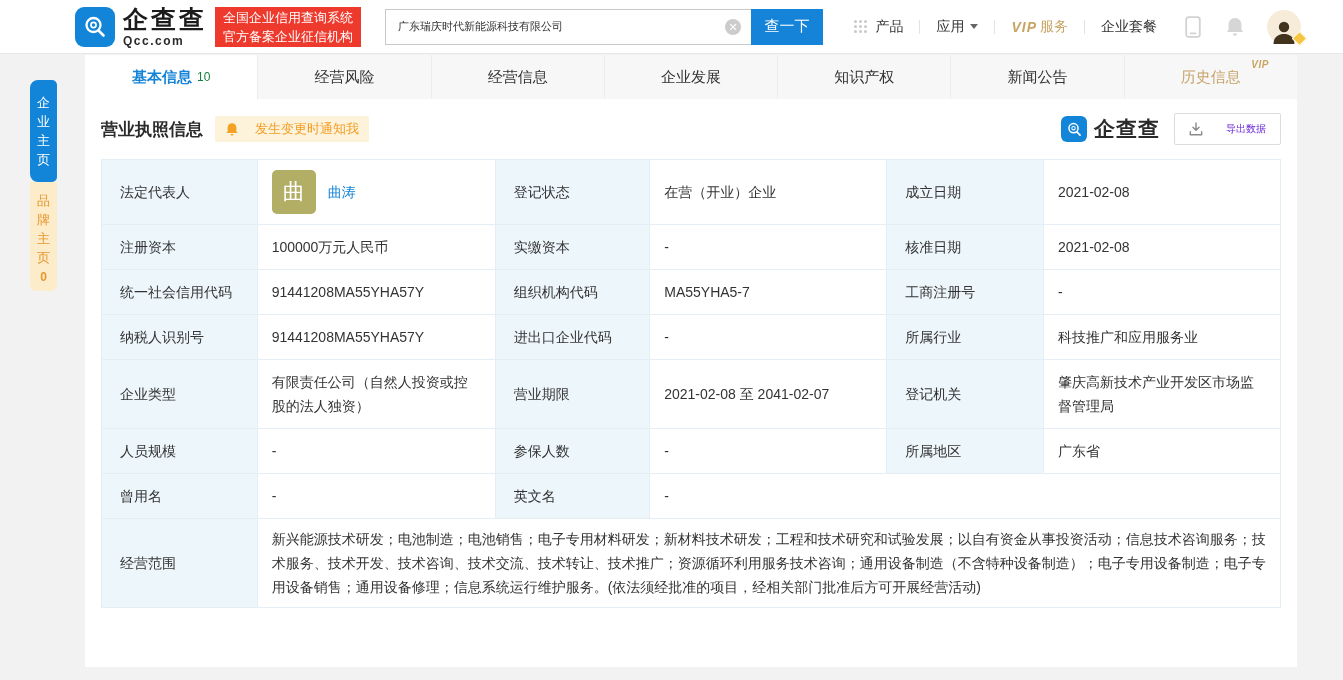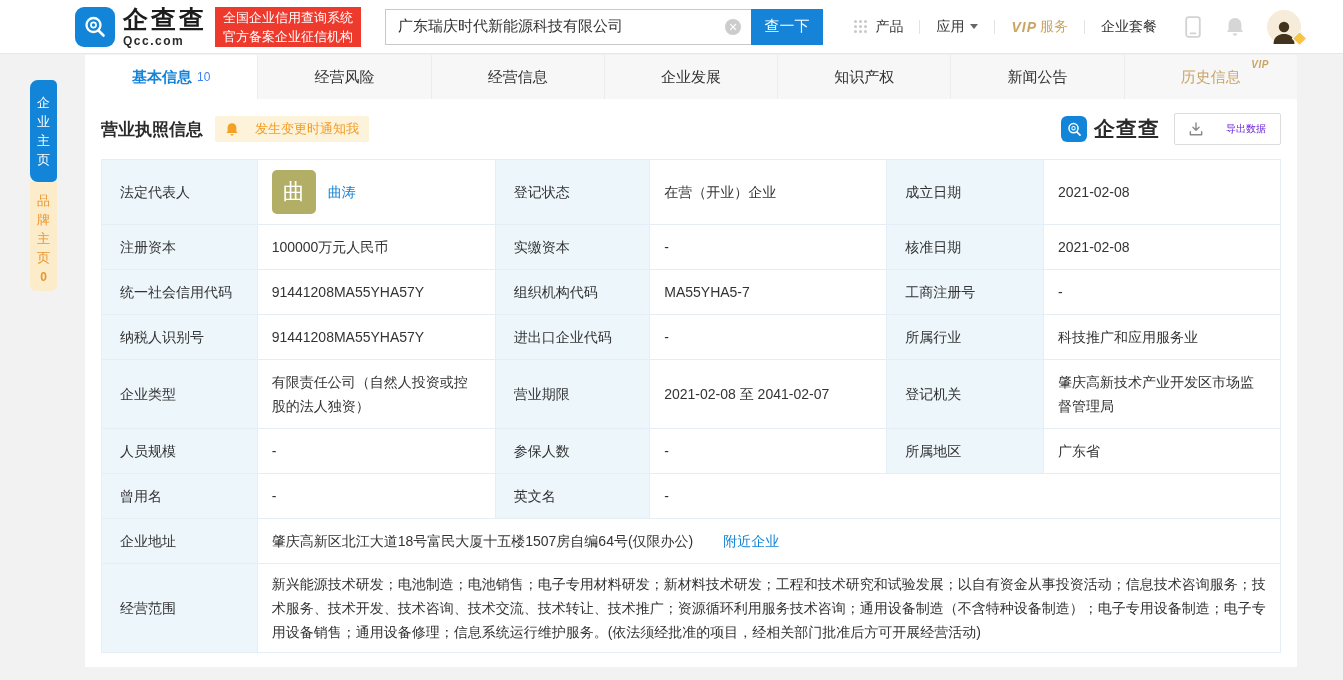--- a/index.html
+++ b/index.html
@@ -11,21 +11,21 @@
   .header { height:54px; background:#fff; border-bottom:1px solid #e7e7e7; display:flex; align-items:center; }
   .logo-wrap { display:flex; align-items:center; margin-left:75px; }
   .logo-icon { width:40px; height:40px; border-radius:9px; background:#1285d8; display:flex; align-items:center; justify-content:center; flex:none; }
   .brand-text { margin-left:8px; line-height:1; }
   .brand-name { font-size:25px; font-weight:bold; color:#1c1c1c; letter-spacing:3px; }
   .brand-domain { font-size:12px; font-weight:bold; color:#2b2b2b; letter-spacing:1.5px; margin-top:3px; }
   .red-badge { background:#ee392d; color:#fff; font-size:13px; line-height:19px; padding:1px 8px; margin-left:8px; white-space:nowrap; }
 
   .search { display:flex; margin-left:24px; align-items:center; }
   .search-box { position:relative; }
-  .search-input { width:366px; height:36px; border:1px solid #c9c9c9; border-right:none; padding:0 34px 0 12px; font-size:15px; color:#333; outline:none; font-family:inherit; }
+  .search-input { width:366px; height:36px; border:1px solid #c9c9c9; border-right:none; padding:0 34px 0 12px; font-size:11px; color:#333; outline:none; font-family:inherit; }
   .clear-icon { position:absolute; right:10px; top:10px; width:16px; height:16px; border-radius:50%; background:#ccc; color:#fff; font-size:11px; line-height:16px; text-align:center; cursor:pointer; }
   .search-btn { width:72px; height:36px; background:#1584d8; color:#fff; font-size:15px; border:none; cursor:pointer; font-family:inherit; }
 
   .nav { margin-left:auto; margin-right:42px; display:flex; align-items:center; }
   .nav-item { display:flex; align-items:center; font-size:14px; color:#333; padding:0 16px; cursor:pointer; white-space:nowrap; }
   .nav-pipe { width:1px; height:14px; background:#e3e3e3; }
   .caret { display:inline-block; margin-left:6px; width:0; height:0; border-left:4px solid transparent; border-right:4px solid transparent; border-top:5px solid #666; }
   .vip-logo { font-style:italic; font-weight:800; letter-spacing:1px; color:#c9a563; margin-right:3px; }
   .vip-gold { color:#c9a563; }
   .icon-btn { padding:0 12px; cursor:pointer; display:flex; align-items:center; }
@@ -41,21 +41,21 @@
   .side-tab-company { background:#1285d8; color:#fff; border-radius:8px 5px 5px 8px; }
   .side-tab-brand { background:#fcecca; color:#e8962f; border-radius:0 0 6px 6px; padding-top:9px; padding-bottom:4px; }
   .side-count { font-size:12px; font-weight:bold; color:#e8962f; margin-top:1px; }
 
   .panel { position:absolute; left:85px; top:1px; width:1212px; height:612px; background:#fff; }
 
   .tabbar { display:flex; height:44px; background:#f7f7f7; }
   .tab { flex:1; display:flex; align-items:center; justify-content:center; font-size:15px; color:#333; border-right:1px solid #ececec; position:relative; cursor:pointer; }
   .tab:last-child { border-right:none; }
   .tab.active { background:#fff; color:#1584d8; font-weight:bold; }
-  .tab-count { font-size:12px; color:#3b82f6; margin-left:5px; font-weight:normal; }
+  .tab-count { font-size:12px; color:#15803d; margin-left:5px; font-weight:normal; }
   .tab-history { color:#c8a46a; }
   .tab-vip-sup { position:absolute; top:4px; right:28px; font-size:10px; font-style:italic; font-weight:800; color:#c9a563; letter-spacing:.5px; }
 
   .section-row { display:flex; align-items:center; height:60px; padding:0 16px; }
   .section-title { font-size:17px; font-weight:bold; color:#2b2b2b; }
   .notify-badge { display:inline-flex; align-items:center; gap:16px; background:#fdf3da; color:#f49b22; font-size:13px; padding:4px 10px; border-radius:2px; margin-left:12px; cursor:pointer; }
   .section-right { margin-left:auto; display:flex; align-items:center; }
   .watermark { display:flex; align-items:center; margin-right:14px; }
   .wm-icon { width:26px; height:26px; border-radius:6px; background:#1285d8; display:flex; align-items:center; justify-content:center; }
   .wm-text { font-size:21px; font-weight:bold; color:#2a2a2a; margin-left:7px; letter-spacing:1px; }
@@ -288,27 +288,20 @@
           <td>-</td>
           <td class="lbl">所属地区</td>
           <td>广东省</td>
         </tr>
         <tr>
           <td class="lbl">曾用名</td>
           <td>-</td>
           <td class="lbl">英文名</td>
           <td colspan="3">-</td>
         </tr>
-        <tr class="r-addr">
-          <td class="lbl">企业地址</td>
-          <td colspan="5">
-            <span>肇庆高新区北江大道18号富民大厦十五楼1507房自编64号(仅限办公)</span>
-            <a class="blue-link addr-link">附近企业</a>
-          </td>
-        </tr>
         <tr>
           <td class="lbl">经营范围</td>
           <td colspan="5" class="scope-cell">新兴能源技术研发；电池制造；电池销售；电子专用材料研发；新材料技术研发；工程和技术研究和试验发展；以自有资金从事投资活动；信息技术咨询服务；技术服务、技术开发、技术咨询、技术交流、技术转让、技术推广；资源循环利用服务技术咨询；通用设备制造（不含特种设备制造）；电子专用设备制造；电子专用设备销售；通用设备修理；信息系统运行维护服务。(依法须经批准的项目，经相关部门批准后方可开展经营活动)</td>
         </tr>
       </tbody>
         </table>
     </div>
 
   </div>
 </div>

